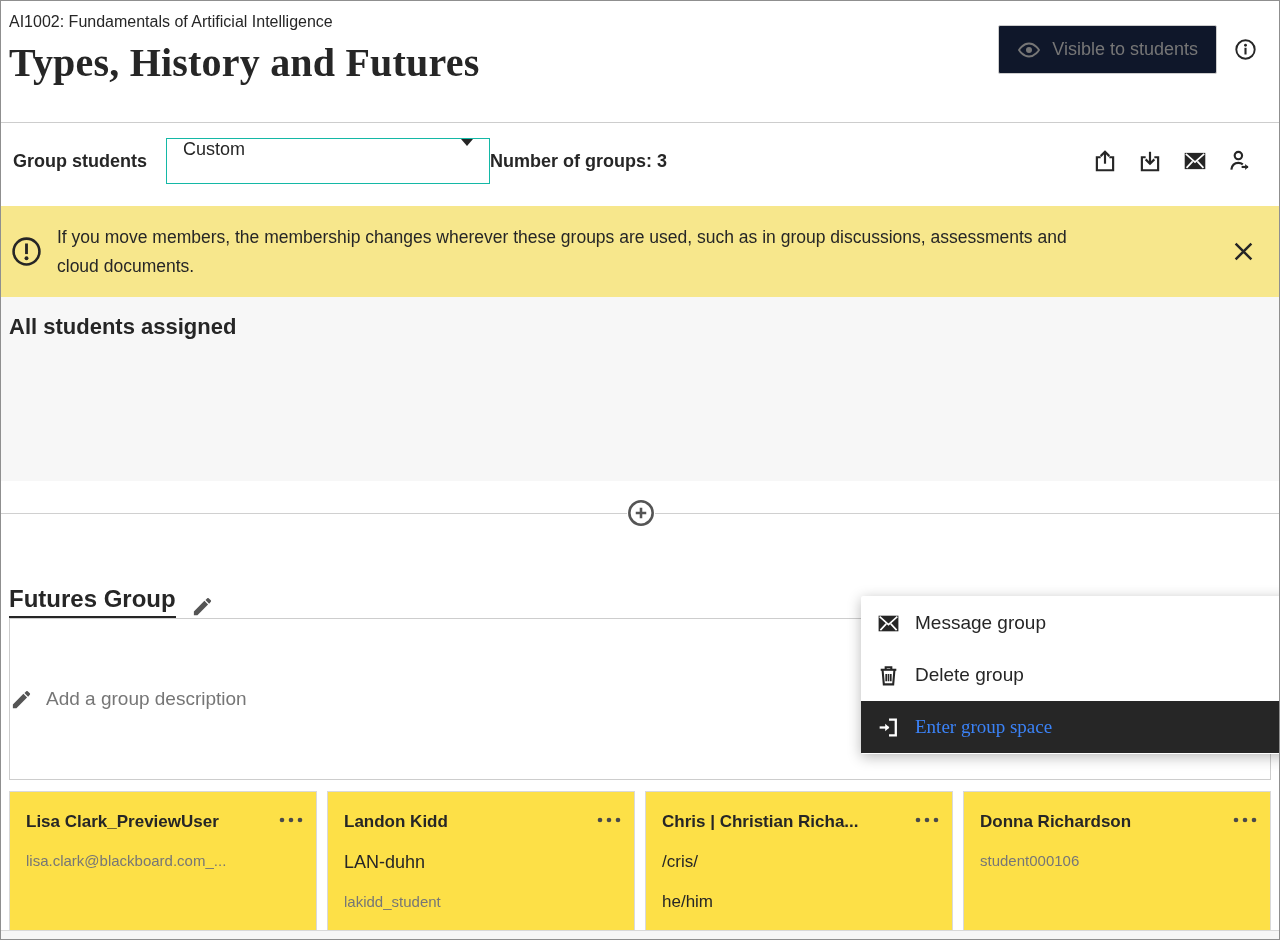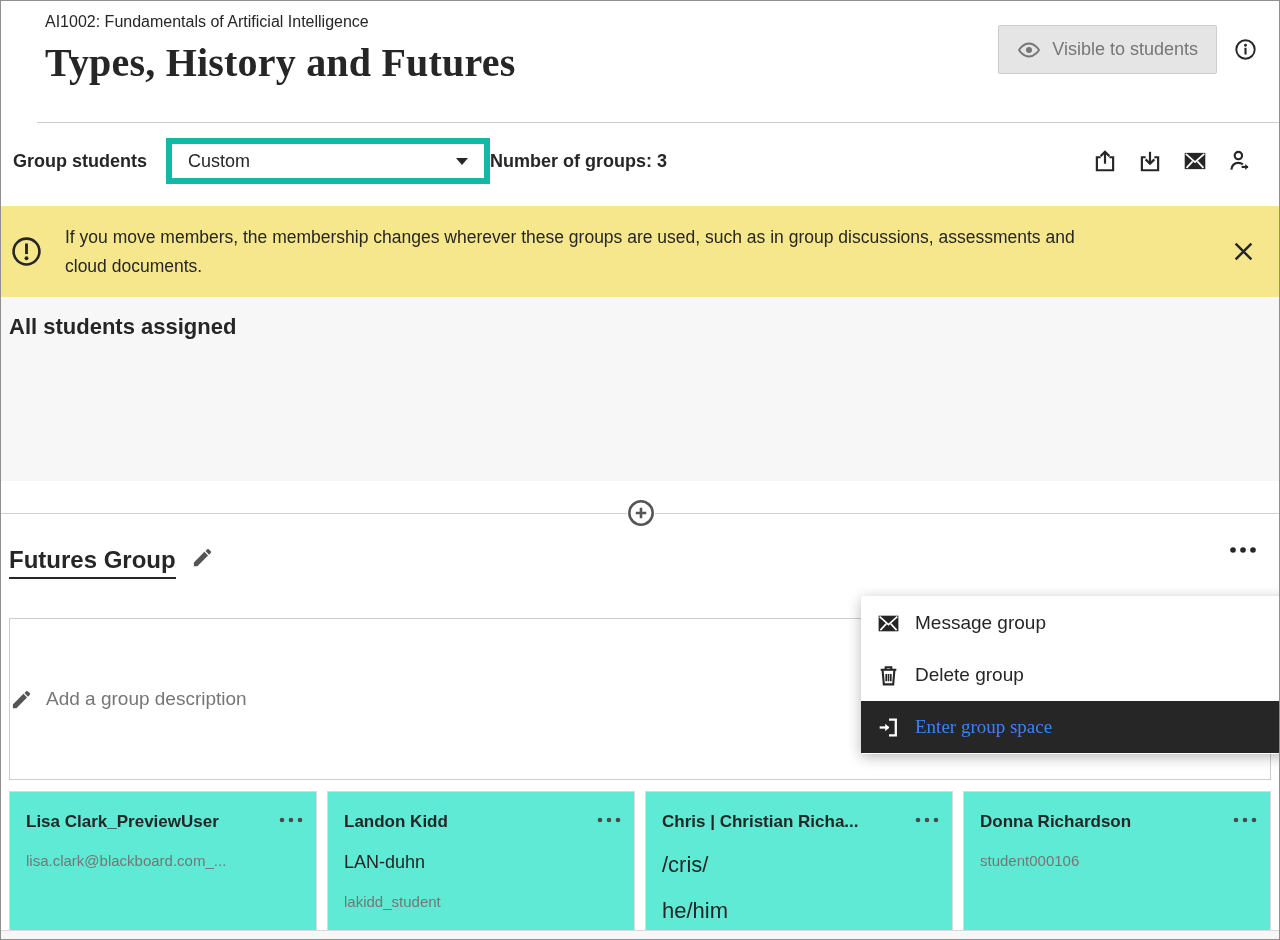--- a/index.html
+++ b/index.html
@@ -1,68 +1,68 @@
 <!DOCTYPE html>
 <html><head>
 <meta charset="utf-8">
 <style>
   * { box-sizing: border-box; }
   body { margin: 0; font-family: "Liberation Sans", sans-serif; color: #262626; background: #fff; }
   .page { width: 1280px; height: 940px; border: 1px solid #8f8f8f; background: #fff; position: relative; overflow: hidden; }
 
   
-  .header { height: 122px; border-bottom: 1px solid #cdcdcd; padding: 10px 24px 0 8px; position: relative; margin-left: 36px; }
+  .header { height: 122px; border-bottom: 1px solid #cdcdcd; padding: 10px 24px 0 8px; position: relative; }
   .breadcrumb { font-size: 16px; line-height: 22px; }
   .page-title { font-family: "Liberation Serif", serif; font-size: 40px; font-weight: 700; margin-top: 6px; letter-spacing: 0.2px; }
   .header-right { position: absolute; top: 24px; right: 22px; display: flex; align-items: center; gap: 17px; }
-  .visible-btn { display: flex; align-items: center; gap: 11px; border: 1px solid #cdcdcd; border-radius: 2px; padding: 0 18px; height: 49px; color: #767676; font-size: 18px; background: #e5e5e5; cursor: pointer; }
+  .visible-btn { display: flex; align-items: center; gap: 11px; border: 1px solid #cdcdcd; border-radius: 2px; padding: 0 18px; height: 49px; color: #767676; font-size: 18px; background: #0f172a; cursor: pointer; }
   .icon { display: inline-flex; align-items: center; justify-content: center; }
 
   
   .toolbar { height: 76px; display: flex; align-items: center; padding: 0 26px 0 12px; }
   .gs-label { font-weight: 700; font-size: 18px; }
-  .select-box { margin-left: 19px; width: 324px; height: 46px; border: 6px solid #14b8a6; display: flex; align-items: center; justify-content: space-between; padding: 0 16px; font-size: 18px; background: #fff; cursor: pointer; }
+  .select-box { margin-left: 19px; width: 324px; height: 46px; border: 1px solid #14b8a6; display: flex; align-items: flex-start; justify-content: space-between; padding: 0 16px; font-size: 18px; background: #fff; cursor: pointer; }
   .caret { width: 0; height: 0; border-left: 6px solid transparent; border-right: 6px solid transparent; border-top: 7px solid #262626; }
   .groups-count { font-weight: 700; font-size: 18px; }
   .toolbar-icons { margin-left: auto; display: flex; align-items: center; gap: 19px; }
   .icon-btn { background: none; border: none; padding: 0; cursor: pointer; display: inline-flex; }
 
   
   .banner-gap { height: 7px; }
   .banner { height: 91px; background: #f7e78c; display: flex; align-items: center; padding: 0 22px 0 10px; }
   .banner .warn { margin-right: 15px; flex: none; }
-  .banner-text { font-size: 17.5px; line-height: 29px; max-width: 1035px; margin-left: 8px; }
+  .banner-text { font-size: 17.5px; line-height: 29px; max-width: 1035px; }
   .close-btn { margin-left: auto; background: none; border: none; padding: 0; cursor: pointer; display: inline-flex; }
 
   
   .all-students { height: 184px; background: #f7f7f7; padding: 17px 8px 0 8px; }
   .all-students-heading { font-size: 22px; font-weight: 700; }
 
   
   .divider-zone { height: 65px; position: relative; background: #fff; }
   .divider-line { position: absolute; top: 32px; left: 0; right: 0; border-top: 1px solid #d0d0d0; }
   .plus-btn { position: absolute; top: 18px; left: 626px; width: 28px; height: 28px; background: #fff; border: none; padding: 0; cursor: pointer; display: inline-flex; }
 
   
-  .group-header { height: 72px; display: flex; align-items: flex-start; padding: 0 20px 0 8px; }
+  .group-header { height: 72px; display: flex; align-items: flex-end; padding: 0 20px 0 8px; }
   .group-name { font-size: 24px; font-weight: 700; border-bottom: 2px solid #262626; padding-bottom: 3px; cursor: pointer; }
   .group-pencil { margin-left: 15px; background: none; border: none; padding: 0; cursor: pointer; display: inline-flex; }
   .group-ellipsis { margin-left: auto; background: none; border: none; padding: 0; cursor: pointer; display: inline-flex; }
 
   
   .desc-box { margin: 0 8px; height: 162px; border: 1px solid #cdcdcd; display: flex; align-items: center; gap: 13px; color: #767676; font-size: 19px; cursor: pointer; background: #fff; }
 
   
   .cards { margin: 11px 8px 0 8px; display: flex; gap: 10px; height: 141px; }
-  .card { flex: 1; border: 1px solid #d9d9d9; background: #5eead4; padding: 20px 12px 0 16px; position: relative; overflow: hidden; }
+  .card { flex: 1; border: 1px solid #d9d9d9; background: #fde047; padding: 20px 12px 0 16px; position: relative; overflow: hidden; }
   .card-name { font-size: 17px; font-weight: 700; padding-right: 34px; white-space: nowrap; overflow: hidden; }
   .card-line { margin-top: 20px; }
   .muted { color: #767676; font-size: 15px; }
   .dark-lg { font-size: 18px; }
-  .dark { font-size: 22px; }
+  .dark { font-size: 17px; }
   .card-ellipsis { position: absolute; top: 25px; right: 12px; background: none; border: none; padding: 0; cursor: pointer; display: inline-flex; }
 
   .bottom-strip { position: absolute; left: 0; right: 0; bottom: 0; height: 9px; background: #f7f7f7; border-top: 1px solid #d9d9d9; }
 
   
   .context-menu { position: absolute; left: 860px; top: 595px; width: 461px; background: #fff; box-shadow: 0 3px 14px rgba(0,0,0,0.28); border-radius: 2px; z-index: 10; padding: 1px 0; }
   .menu-item { height: 52px; display: flex; align-items: center; gap: 14px; padding: 0 16px 0 15px; font-size: 19px; cursor: pointer; }
   .menu-item.active { background: #262626; color: #3b82f6; font-family: Liberation Serif, serif; }
 </style>
 </head>

